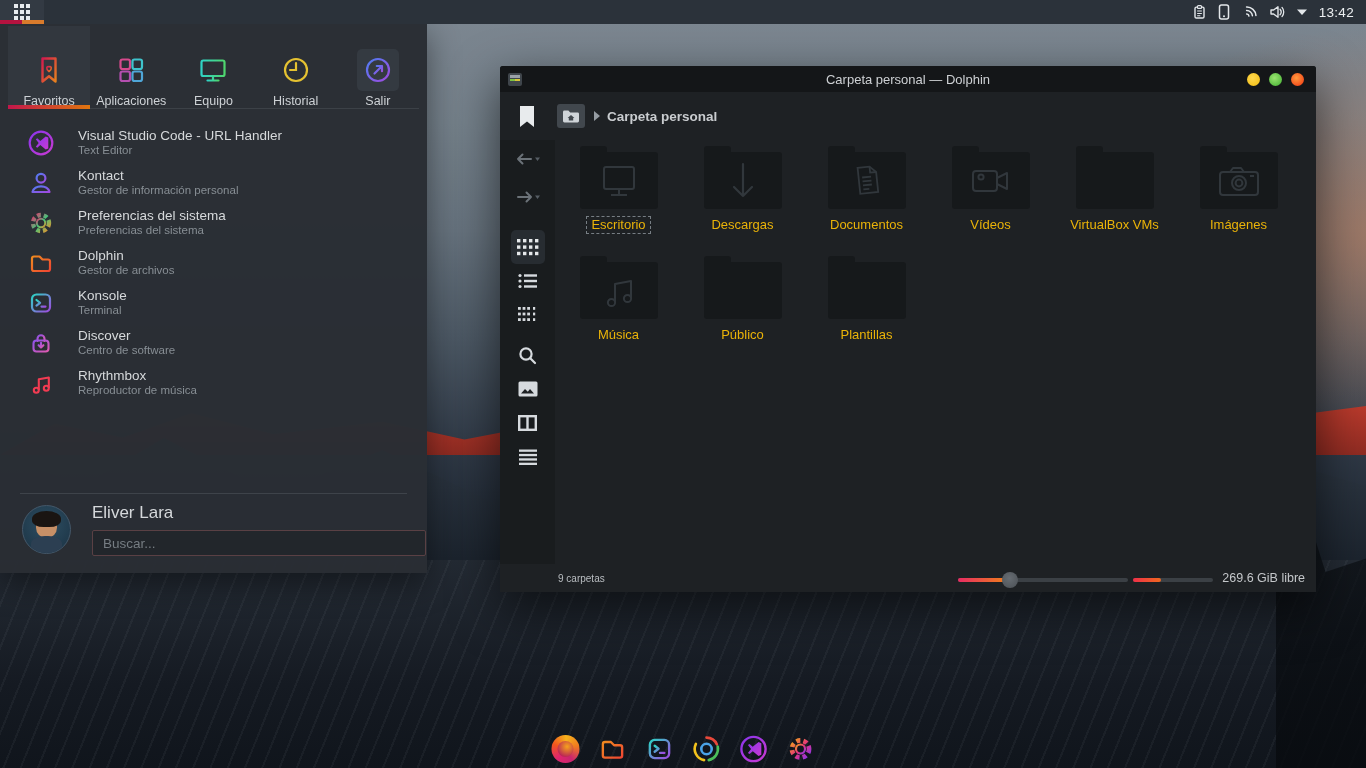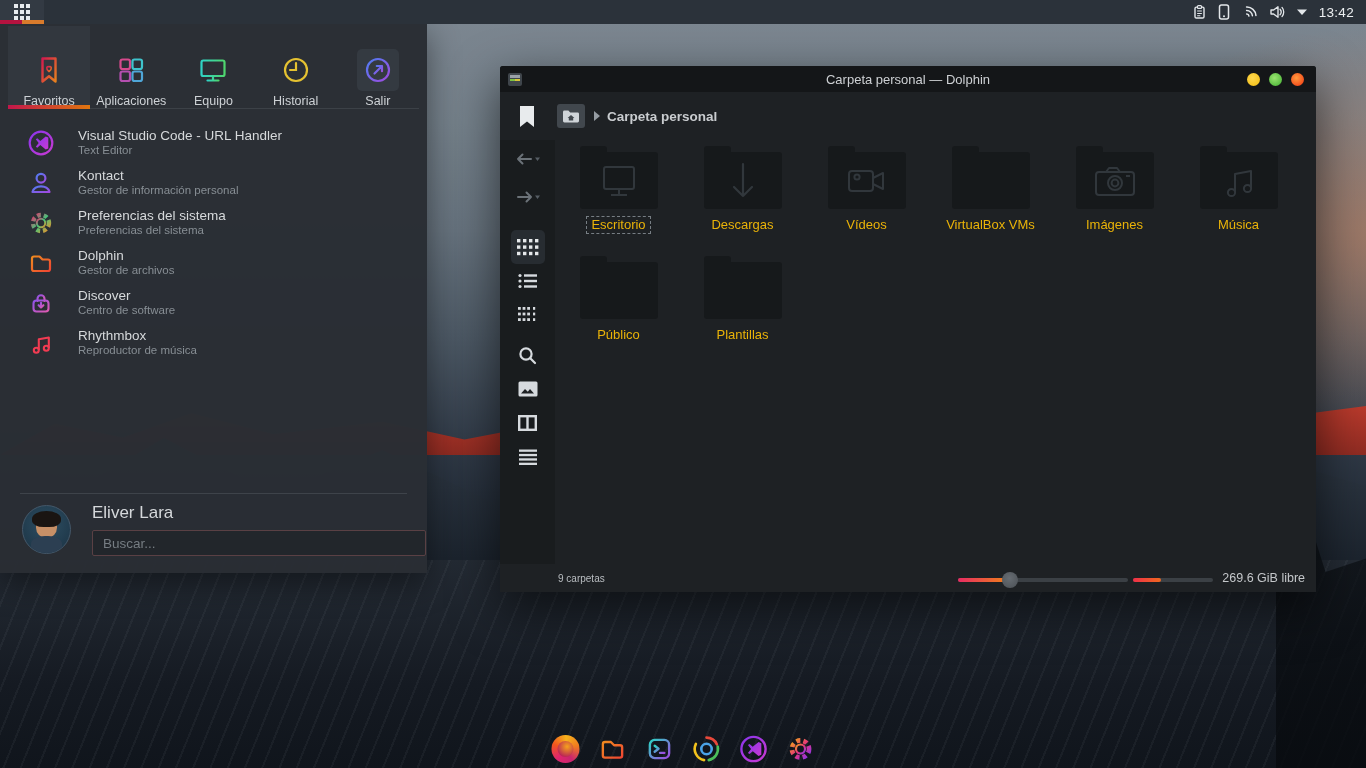--- a/index.html
+++ b/index.html
@@ -308,20 +308,32 @@
             <path d="M5 9.5q0-2 2-2h5.5l3 3H21q2 0 2 2V20q0 2-2 2H7q-2 0-2-2z"></path>
           </svg>
         </span>
         <span class="atext">
           <span class="aname">Dolphin</span>
           <span class="adesc">Gestor de archivos</span>
         </span>
       </div>
       <div class="approw">
         <span class="aicon">
+          <svg width="28" height="28" viewBox="0 0 28 28" fill="none" stroke="url(#gtp)" stroke-width="2.2" stroke-linecap="round" stroke-linejoin="round">
+            <rect x="5" y="5.5" width="18" height="17" rx="4.5"></rect>
+            <path d="M9.5 11l3.6 2.8-3.6 2.8M14.5 17.6h4"></path>
+          </svg>
+        </span>
+        <span class="atext">
+          <span class="aname">Konsole</span>
+          <span class="adesc">Terminal</span>
+        </span>
+      </div>
+      <div class="approw">
+        <span class="aicon">
           <svg width="28" height="28" viewBox="0 0 28 28" fill="none" stroke="url(#gpp)" stroke-width="2.1" stroke-linecap="round" stroke-linejoin="round">
             <path d="M10.5 12V9.8a3.5 3.5 0 0 1 7 0V12"></path>
             <rect x="6.5" y="11.5" width="15" height="11" rx="3"></rect>
             <path d="M14 13.8v4.6m-2.4-2.2l2.4 2.4 2.4-2.4"></path>
           </svg>
         </span>
         <span class="atext">
           <span class="aname">Discover</span>
           <span class="adesc">Centro de software</span>
         </span>
@@ -476,20 +488,32 @@
       <div class="fitem">
         <span class="folder">
           <svg width="34" height="40" viewBox="0 0 34 40" fill="none" stroke="#31373c" stroke-width="2.2" stroke-linecap="round" stroke-linejoin="round">
             <path d="M17 3v32M17 35l-9-9M17 35l9-9"></path>
           </svg>
         </span>
         <span class="flabel">Descargas</span>
       </div>
       <div class="fitem">
         <span class="folder">
+          <svg width="34" height="40" viewBox="0 0 34 40" fill="none" stroke="#31373c" stroke-width="1.8">
+            <g transform="rotate(-6 17 20)">
+              <path d="M9 6h12l6 6v20H9z"></path>
+                <path d="M21 6v6h6"></path>
+              <path d="M12.5 16h9M12.5 20h9M12.5 24h9M12.5 28h6"></path>
+            </g>
+          </svg>
+        </span>
+        <span class="flabel">Documentos</span>
+      </div>
+      <div class="fitem">
+        <span class="folder">
           <svg width="44" height="32" viewBox="0 0 44 32" fill="none" stroke="#31373c" stroke-width="2" stroke-linejoin="round">
             <rect x="4" y="6" width="24" height="20" rx="3"></rect>
               <path d="M28 13l10-5v16l-10-5z"></path>
               <circle cx="12" cy="12" r="2.6"></circle>
           </svg>
         </span>
         <span class="flabel">Vídeos</span>
       </div>
       <div class="fitem">
         <span class="folder"></span>

